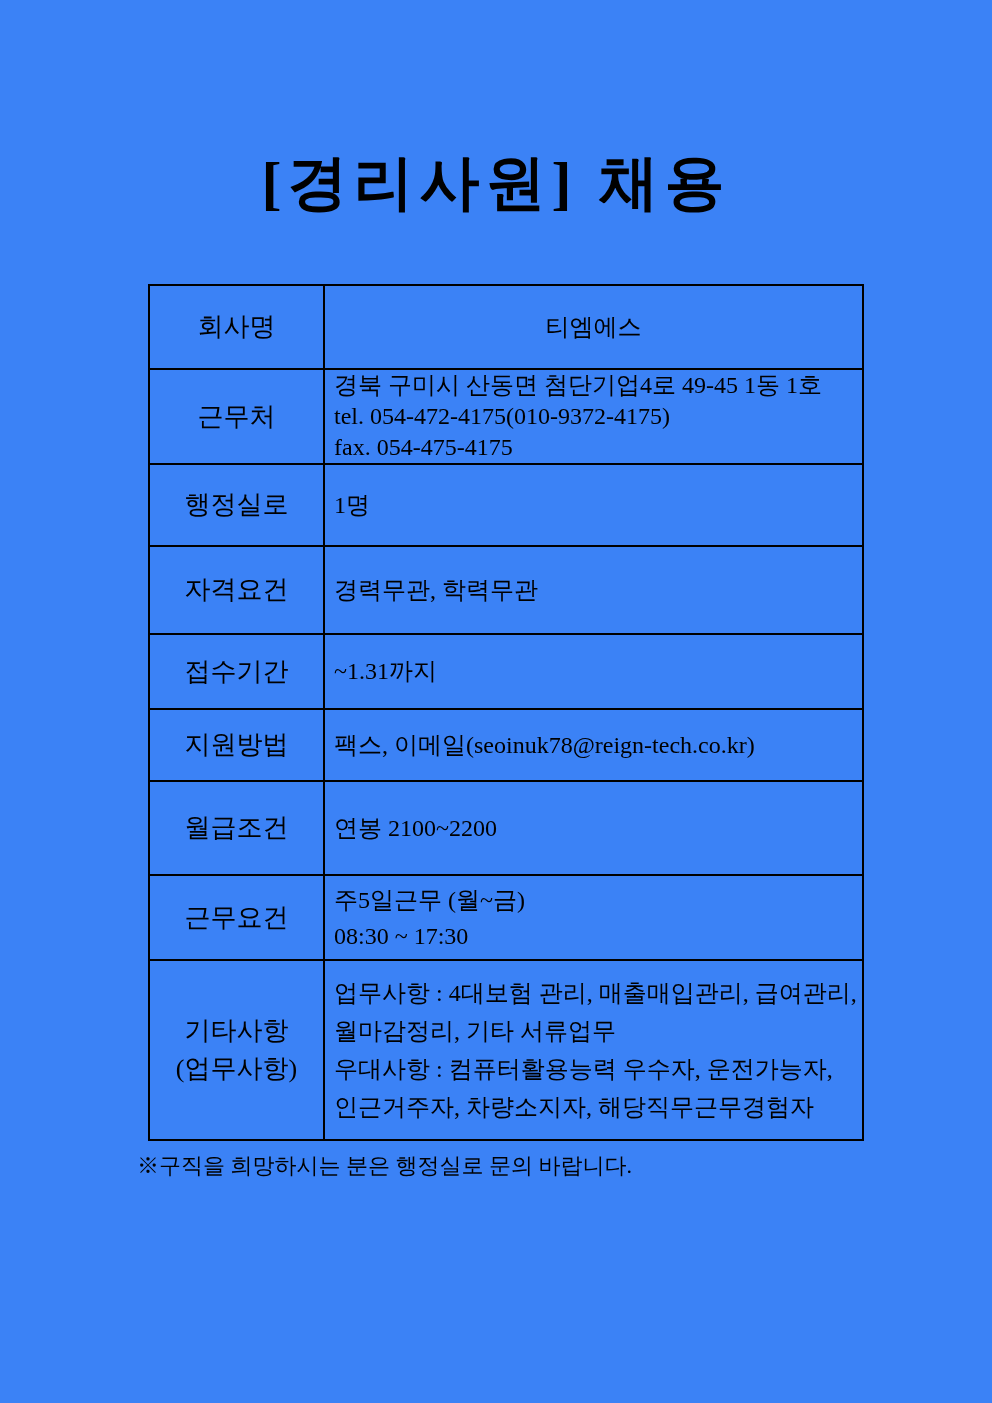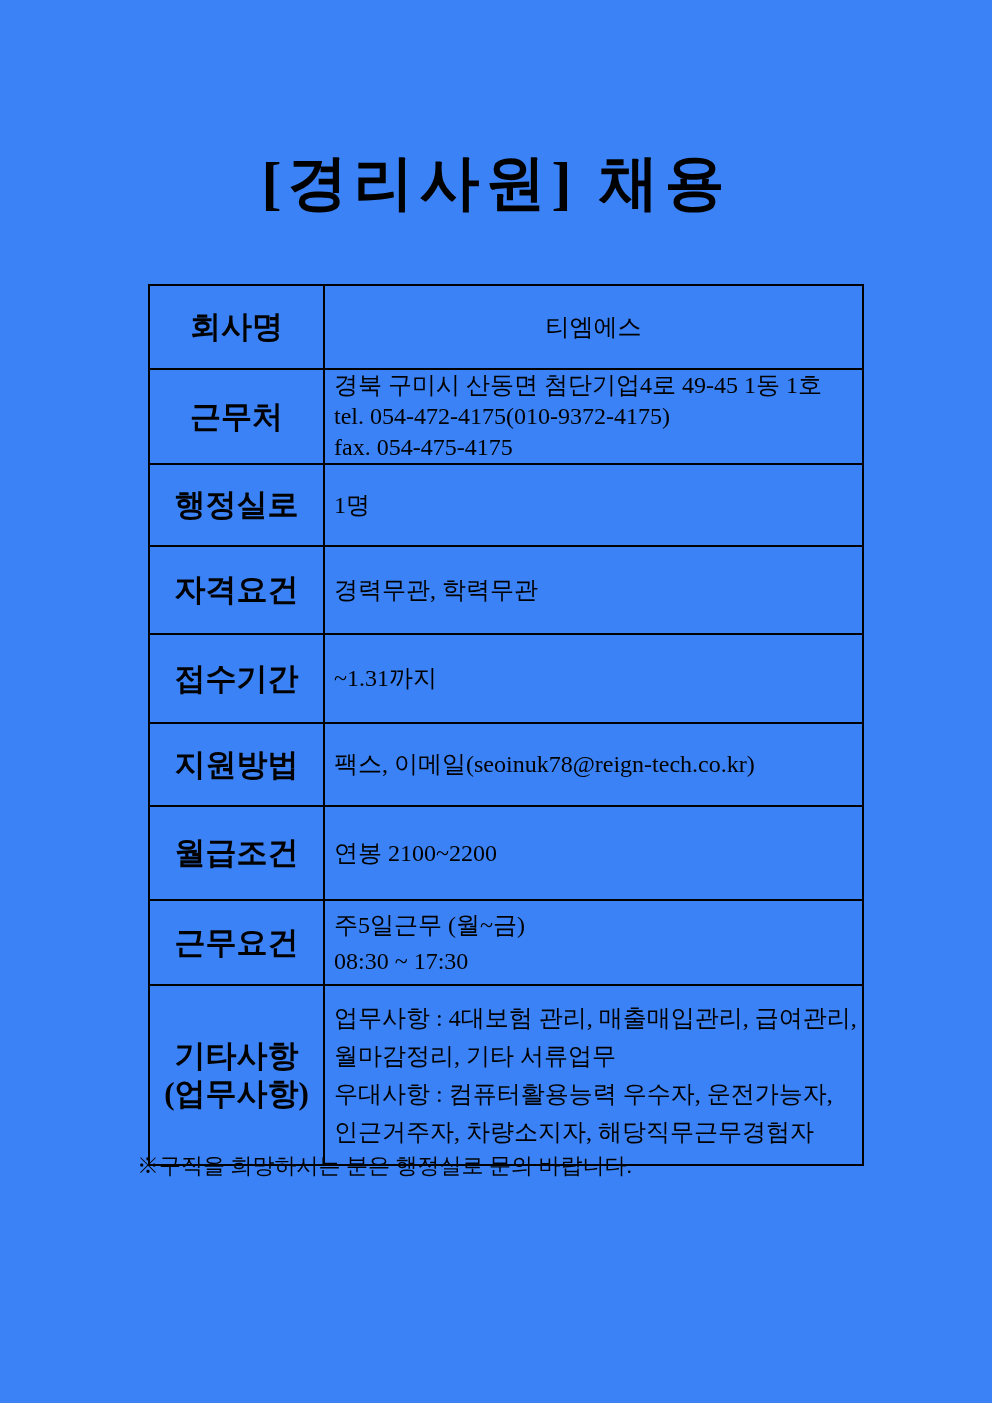--- a/index.html
+++ b/index.html
@@ -34,41 +34,41 @@
     table-layout: fixed;
   }
   .job-table td {
     border: 2px solid #000000;
     vertical-align: middle;
   }
   .job-table col.c-label { width: 175px; }
   .job-table col.c-value { width: 539px; }
   td.label {
     text-align: center;
-    font-weight: bold;
-    font-size: 31px;
+    font-weight: normal;
+    font-size: 26px;
     line-height: 38px;
     white-space: pre-line;
   }
   td.value {
     font-size: 24px;
     line-height: 33px;
     padding-left: 9px;
     padding-right: 0;
     text-align: left;
     white-space: pre-line;
   }
   td.value.center { text-align: center; padding-left: 0; }
   tr.r0 { height: 84px; }
   tr.r1 { height: 95px; }
   tr.r1 td.value { line-height: 31px; }
   tr.r2 { height: 82px; }
   tr.r3 { height: 88px; }
-  tr.r4 { height: 89px; }
-  tr.r5 { height: 83px; }
+  tr.r4 { height: 75px; }
+  tr.r5 { height: 72px; }
   tr.r6 { height: 94px; }
   tr.r7 { height: 85px; }
   tr.r7 td.value { line-height: 36px; }
   tr.r8 { height: 180px; }
   tr.r8 td.value { line-height: 38px; margin-left: 32px; }
   .footer-note {
     position: absolute;
     left: 137px;
     top: 1152px;
     font-size: 22px;

